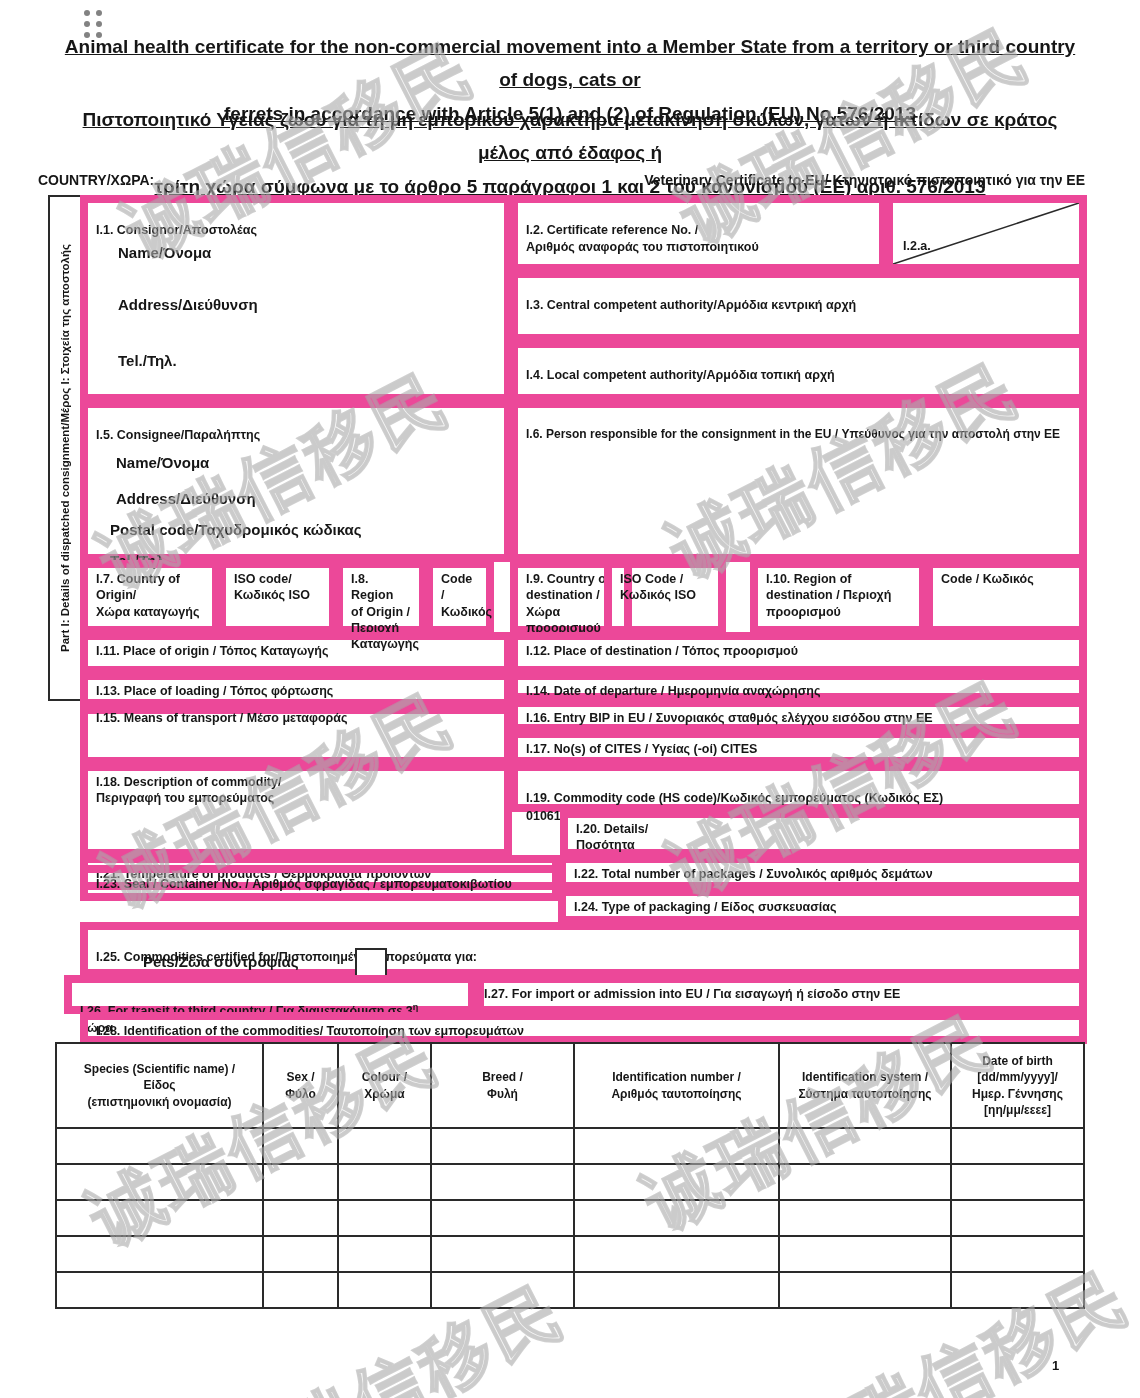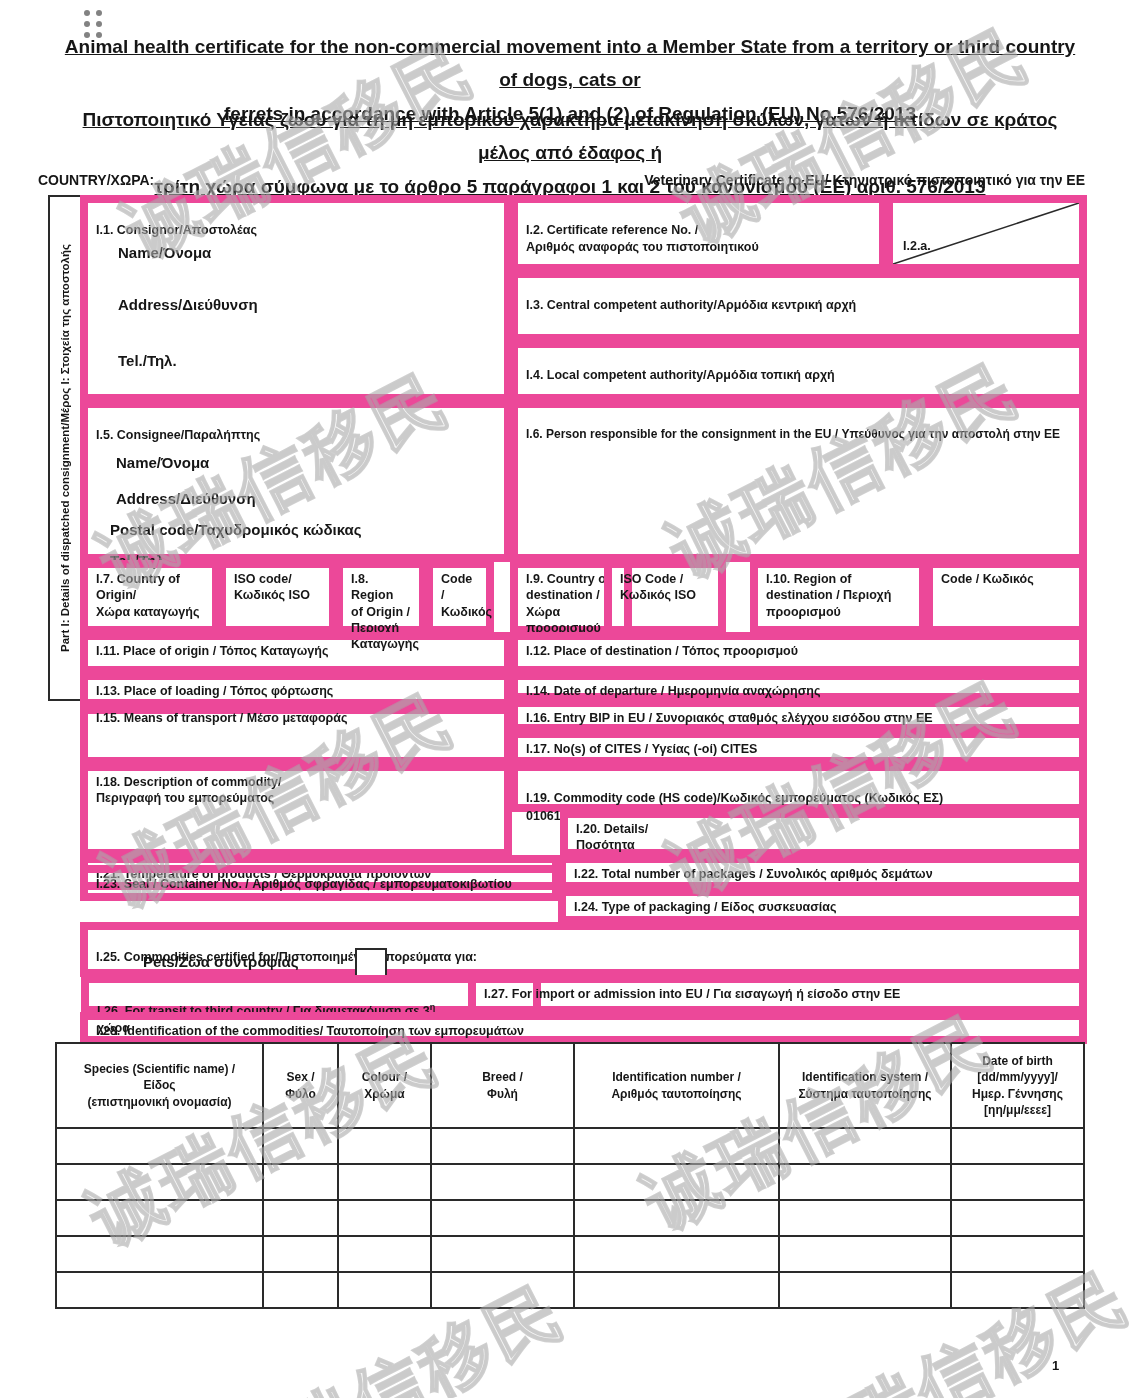--- a/index.html
+++ b/index.html
@@ -139,21 +139,21 @@
   <div class="cell" style="left:558px;top:855px;width:529px;height:35px;"><span>I.22. Total number of packages / Συνολικός αριθμός δεμάτων</span></div>
   <div class="cell" style="left:80px;top:865px;width:480px;height:36px;"><span>I.23. Seal / Container No. / Αριθμός σφραγίδας / εμπορευματοκιβωτίου</span></div>
   <div class="cell" style="left:558px;top:888px;width:529px;height:36px;"><span>I.24. Type of packaging / Είδος συσκευασίας</span></div>
 
   <div class="cell" style="left:80px;top:922px;width:1007px;height:55px;">
     <span>I.25. Commodities certified for/Πιστοποιημένα εμπορεύματα για:</span>
     <span class="sub" style="left:55px;top:22px;">Pets/Ζώα συντροφιάς</span>
     <span class="checkbox"></span>
   </div>
 
-  <div class="cell" style="left:81px;top:975px;width:460px;height:39px;">
+  <div class="cell" style="left:64px;top:975px;width:420px;height:39px;">
     <span>I.26. For transit to third country / Για διαμετακόμιση σε 3</span><sup>η</sup>
     <div>χώρα</div>
   </div>
   <div class="cell" style="left:468px;top:975px;width:619px;height:39px;"><span>I.27. For import or admission into EU / Για εισαγωγή ή είσοδο στην ΕΕ</span></div>
 
   <div class="cell" style="left:80px;top:1012px;width:1007px;height:32px;"><span>I.28. Identification of the commodities/ Ταυτοποίηση των εμπορευμάτων</span></div>
 
   <table class="idtable">
     <colgroup>
       <col style="width:207px">

